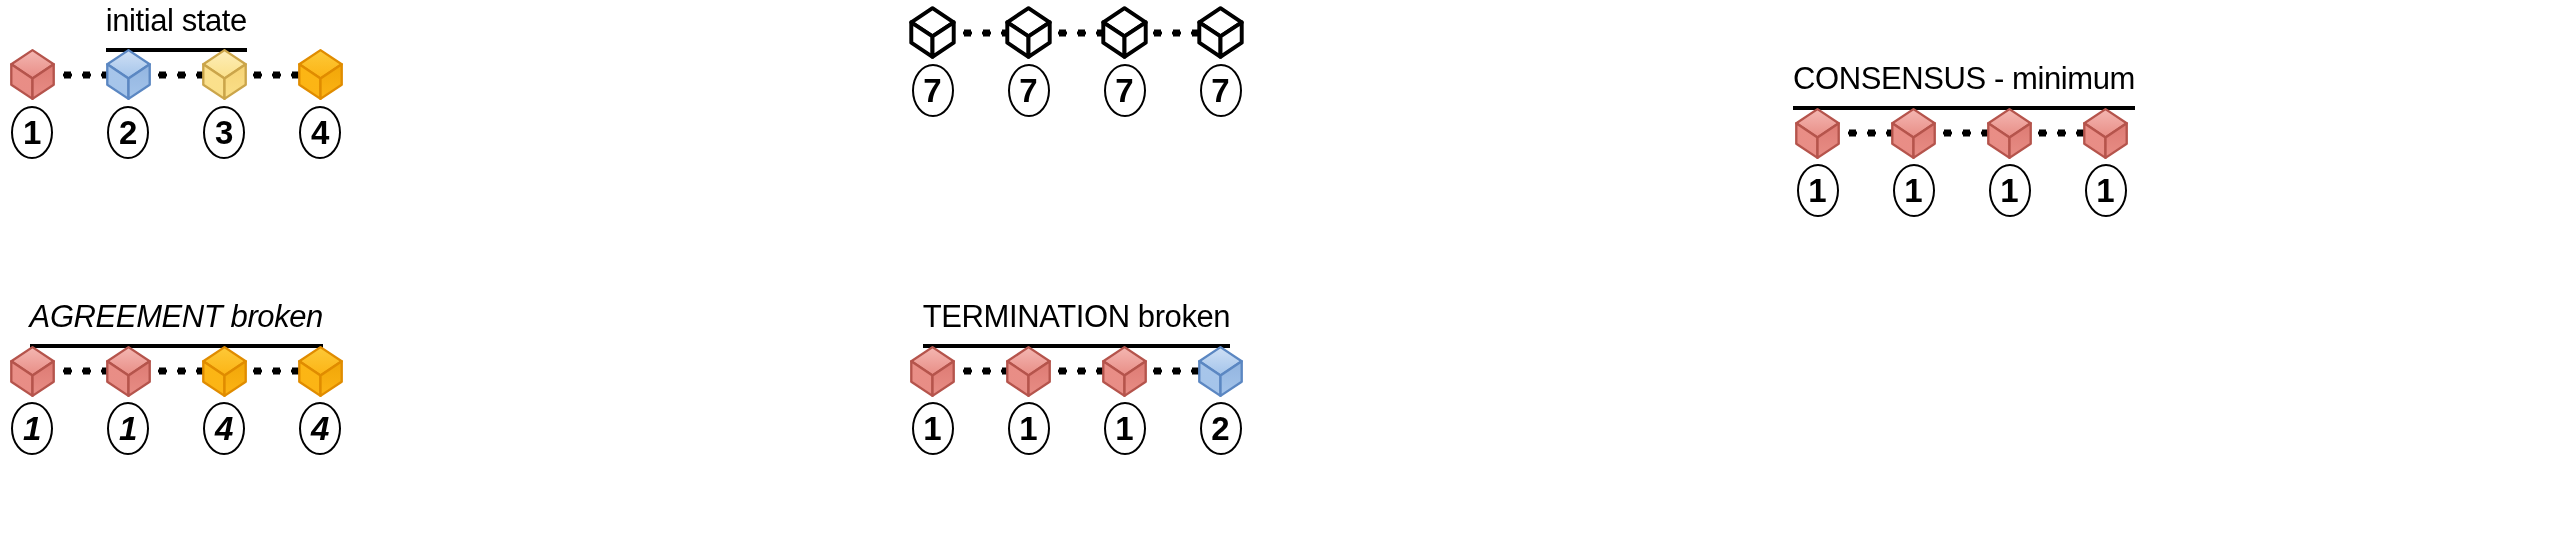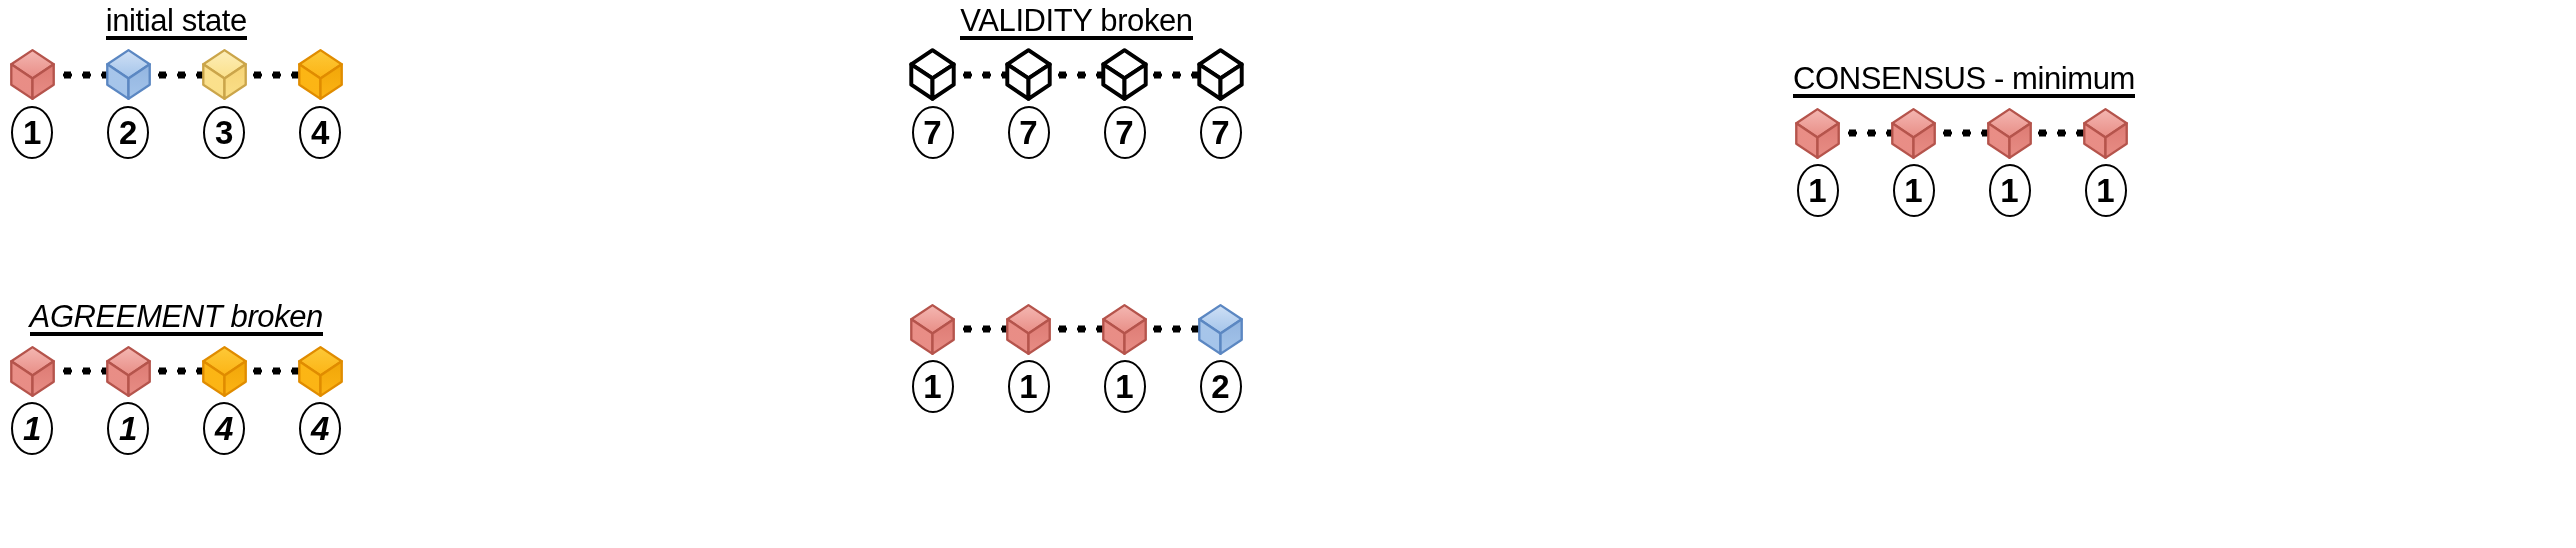--- a/index.html
+++ b/index.html
@@ -25,21 +25,21 @@
     text-align: center;
     font-family: "Liberation Sans", sans-serif;
     font-size: 31px;
     font-weight: 400;
     line-height: 1.0;
     letter-spacing: -0.4px;
     white-space: nowrap;
     color: #000000;
     display: inline-block;
     position: relative;
-    padding-bottom: 4px;
+    padding-bottom: 16px;
   }
   .panel-title::after {
     content: "";
     position: absolute;
     left: 0;
     right: 0;
     bottom: 0;
     height: 3.9px;
     background: #000000;
   }
@@ -238,23 +238,20 @@
        <span class="num">3</span>
      </span>
       <span class="ellipse">
        <span class="ring"></span>
        <span class="num">4</span>
      </span>
     </div>
 </div>
 
 <div class="panel" id="panel-validity">
-  <div class="title-row">
-    <span class="panel-title">VALIDITY broken</span>
-  </div>
   <div class="node-row">
     <div class="connector" style="left: 31px; right: 31px;"></div>
     <div class="nodes">
         <span class="cube">
           <svg viewBox="0 0 62 70" xmlns="http://www.w3.org/2000/svg">
     <defs>
       <linearGradient id="g4t" x1="0" y1="0" x2="0" y2="1">
         <stop offset="0%" stop-color="#ffffff"></stop>
                 <stop offset="100%" stop-color="#ffffff"></stop>
       </linearGradient>
@@ -464,20 +461,23 @@
        <span class="num">4</span>
      </span>
       <span class="ellipse">
        <span class="ring"></span>
        <span class="num">4</span>
      </span>
     </div>
 </div>
 
 <div class="panel" id="panel-termination">
+  <div class="title-row">
+    <span class="panel-title">TERMINATION broken</span>
+  </div>
   <div class="node-row">
     <div class="connector" style="left: 31px; right: 31px;"></div>
     <div class="nodes">
         <span class="cube">
           <svg viewBox="0 0 62 70" xmlns="http://www.w3.org/2000/svg">
     <defs>
       <linearGradient id="g12t" x1="0" y1="0" x2="0" y2="1">
         <stop offset="0%" stop-color="#f4b7b2"></stop>
                 <stop offset="100%" stop-color="#e88d86"></stop>
       </linearGradient>

